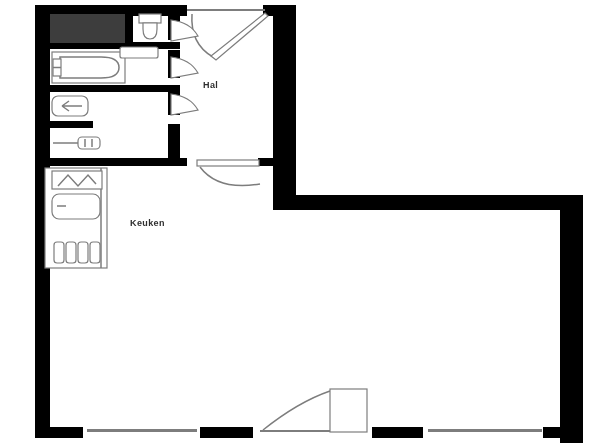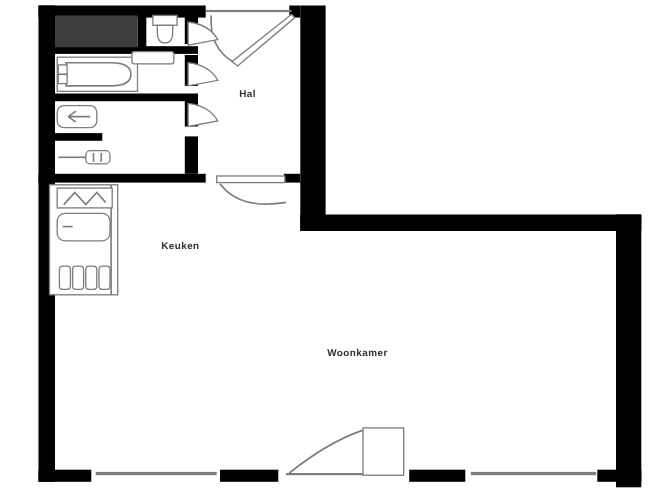--- a/index.html
+++ b/index.html
@@ -6,21 +6,21 @@
     --wall:#000000; --line:#7d7d7d; --closet:#3d3d3d; --bg:#ffffff; --text:#2e2e2e;
   }
   html,body{margin:0;padding:0;background:var(--bg);}
   .plan{position:relative;width:600px;height:448px;background:var(--bg);overflow:hidden;
         font-family:"Liberation Sans", sans-serif;}
   .w{position:absolute;background:var(--wall);}
   .win{position:absolute;background:var(--line);}
   .thr{position:absolute;background:var(--line);}
   .closet{position:absolute;background:var(--closet);}
   .label{position:absolute;font-size:9px;font-weight:700;color:var(--text);
-         letter-spacing:0.4px;text-align:center;line-height:10px;}
+         letter-spacing:0.4px;text-align:left;line-height:10px;}
   svg.fx{position:absolute;left:0;top:0;z-index:3;}
   .fxline{stroke:var(--line);fill:none;stroke-width:1.5;}
   .fxfill{stroke:var(--line);fill:#ffffff;stroke-width:1.2;}
   .leaf{stroke:var(--line);fill:#ffffff;stroke-width:1.2;}
   .z1{z-index:1}.z2{z-index:2}.z4{z-index:4}
 </style>
 </head>
 <body>
 
 <div class="plan">
@@ -92,15 +92,14 @@
     <rect class="fxfill" x="52" y="194" width="48" height="25" rx="7"></rect>
     <path class="fxline" d="M57,206 H66"></path>
     <rect class="fxfill" x="54" y="242" width="10" height="21" rx="3"></rect>
     <rect class="fxfill" x="66" y="242" width="10" height="21" rx="3"></rect>
     <rect class="fxfill" x="78" y="242" width="10" height="21" rx="3"></rect>
     <rect class="fxfill" x="90" y="242" width="10" height="21" rx="3"></rect>
   </svg>
 
   <div class="label z4" style="left:203px;top:80px;width:44px">Hal</div>
   <div class="label z4" style="left:130px;top:218px;width:68px">Keuken</div>
-  <div class="label z4" style="left:266px;top:316px;width:118px">Woonkamer</div>
 
 </div>
 
 </body></html>

